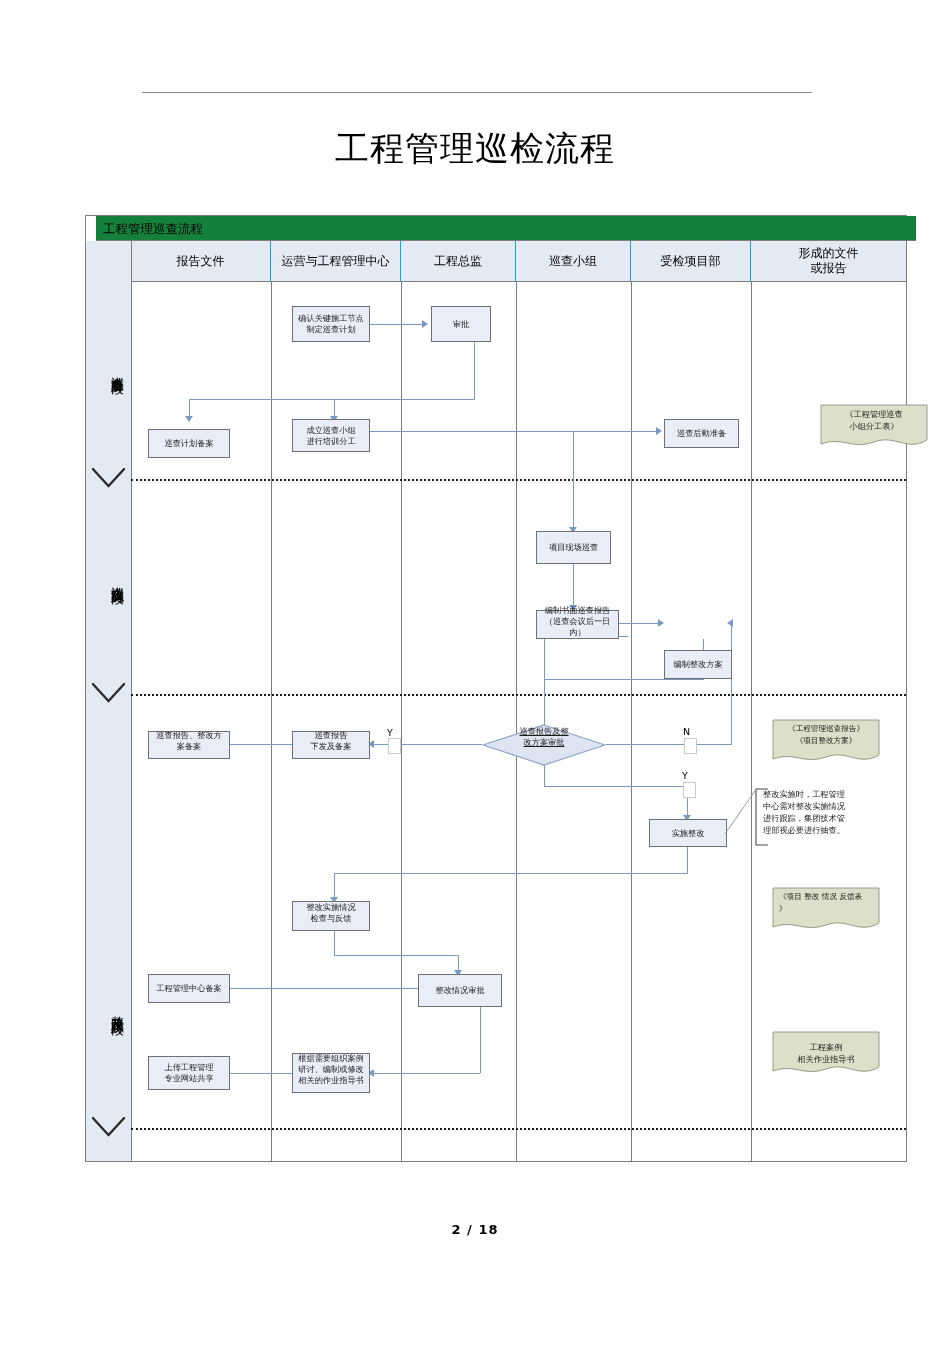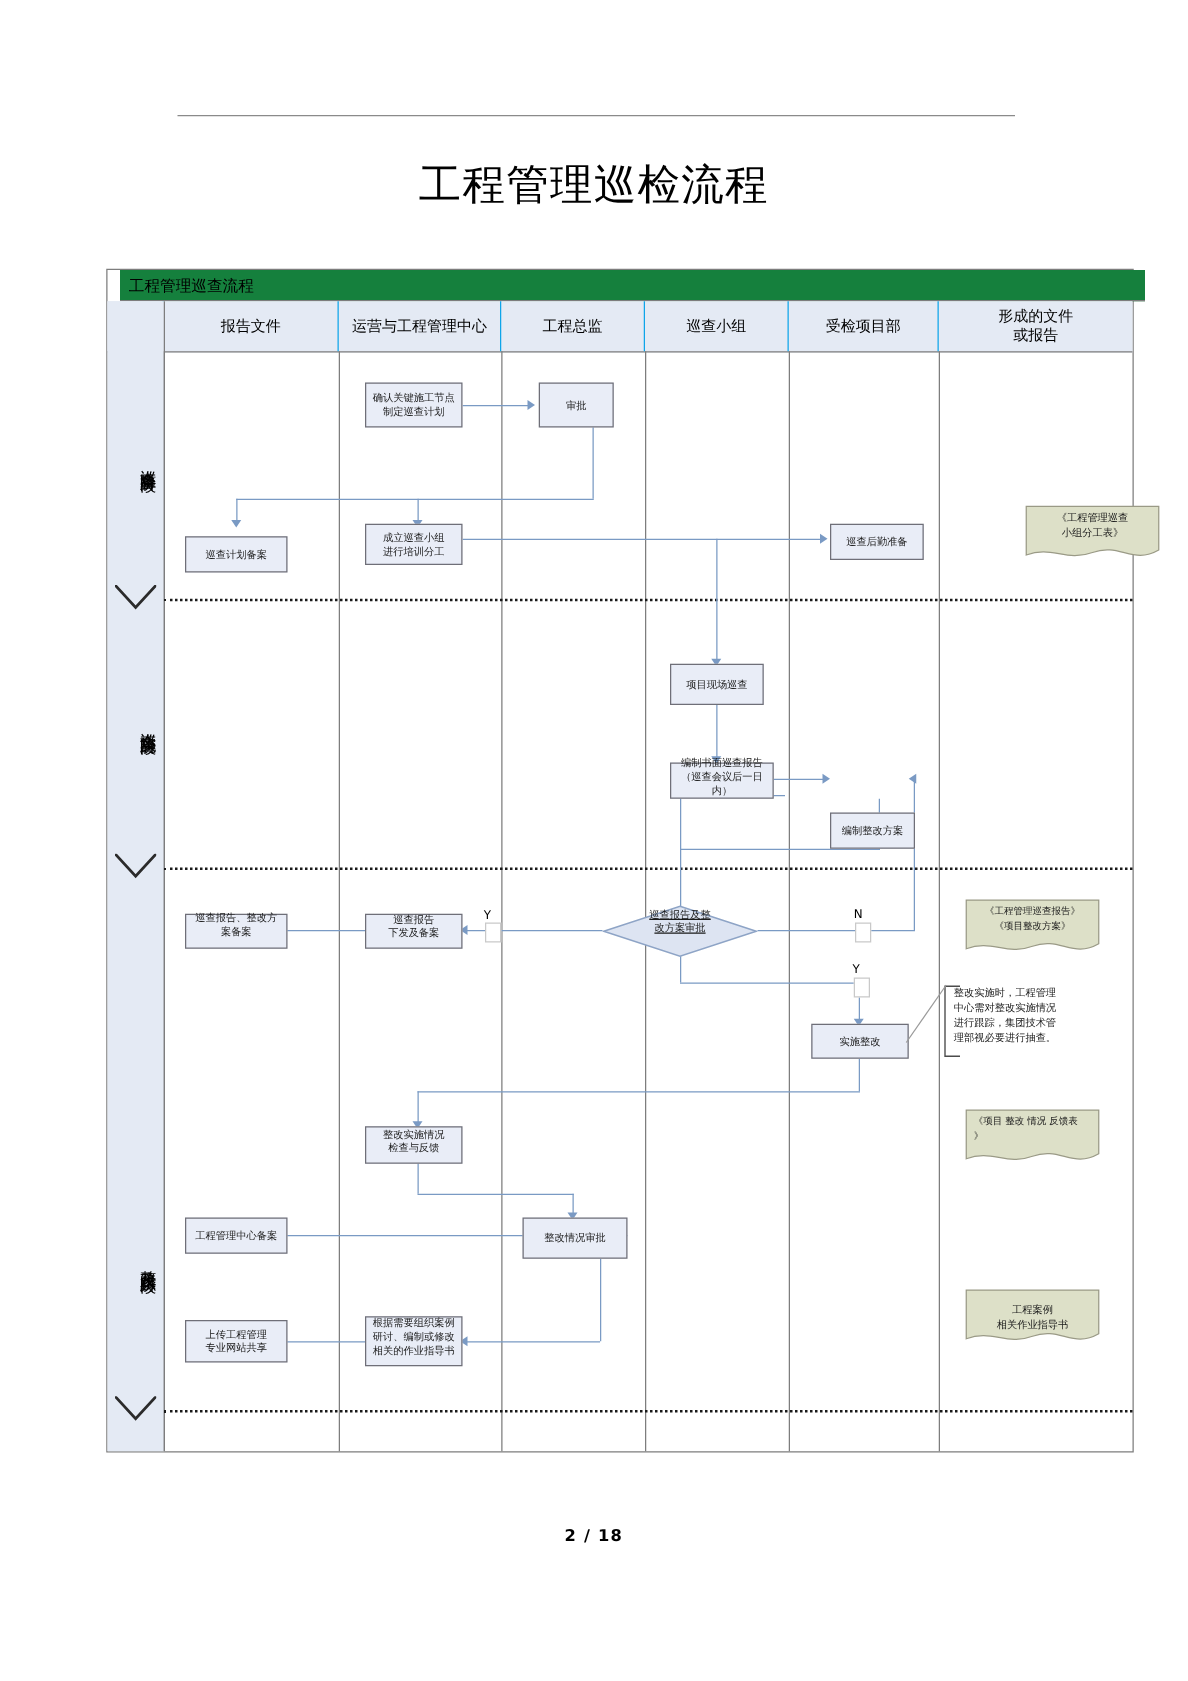--- a/index.html
+++ b/index.html
@@ -232,21 +232,21 @@
       <span>项目现场巡查</span>
     </div>
     <div class="box overflow" style="left:450px;top:394px;width:83px;height:29px;flex-direction:column;">
       <span style="margin-top:-5px;">编制书面巡查报告</span>
       <span>（巡查会议后一日内）</span>
     </div>
     <div class="box" style="left:578px;top:394px;width:68px;height:29px;margin-top:40px;">
       <span>编制整改方案</span>
     </div>
 
-    <div class="box overflow" style="left:62px;top:515px;width:82px;height:28px;flex-direction:column;font-family:Liberation Mono, monospace;">
+    <div class="box overflow" style="left:62px;top:515px;width:82px;height:28px;flex-direction:column;">
       <span style="margin-top:-7px;">巡查报告、整改方</span>
       <span>案备案</span>
     </div>
     <div class="box overflow" style="left:206px;top:515px;width:78px;height:28px;flex-direction:column;">
       <span style="margin-top:-7px;">巡查报告</span>
       <span>下发及备案</span>
     </div>
 
     <div class="diamond" style="left:396px;top:508px;width:124px;height:42px;">
       <svg width="124" height="42" viewBox="0 0 124 42" style="position:absolute;left:0;top:0;">

